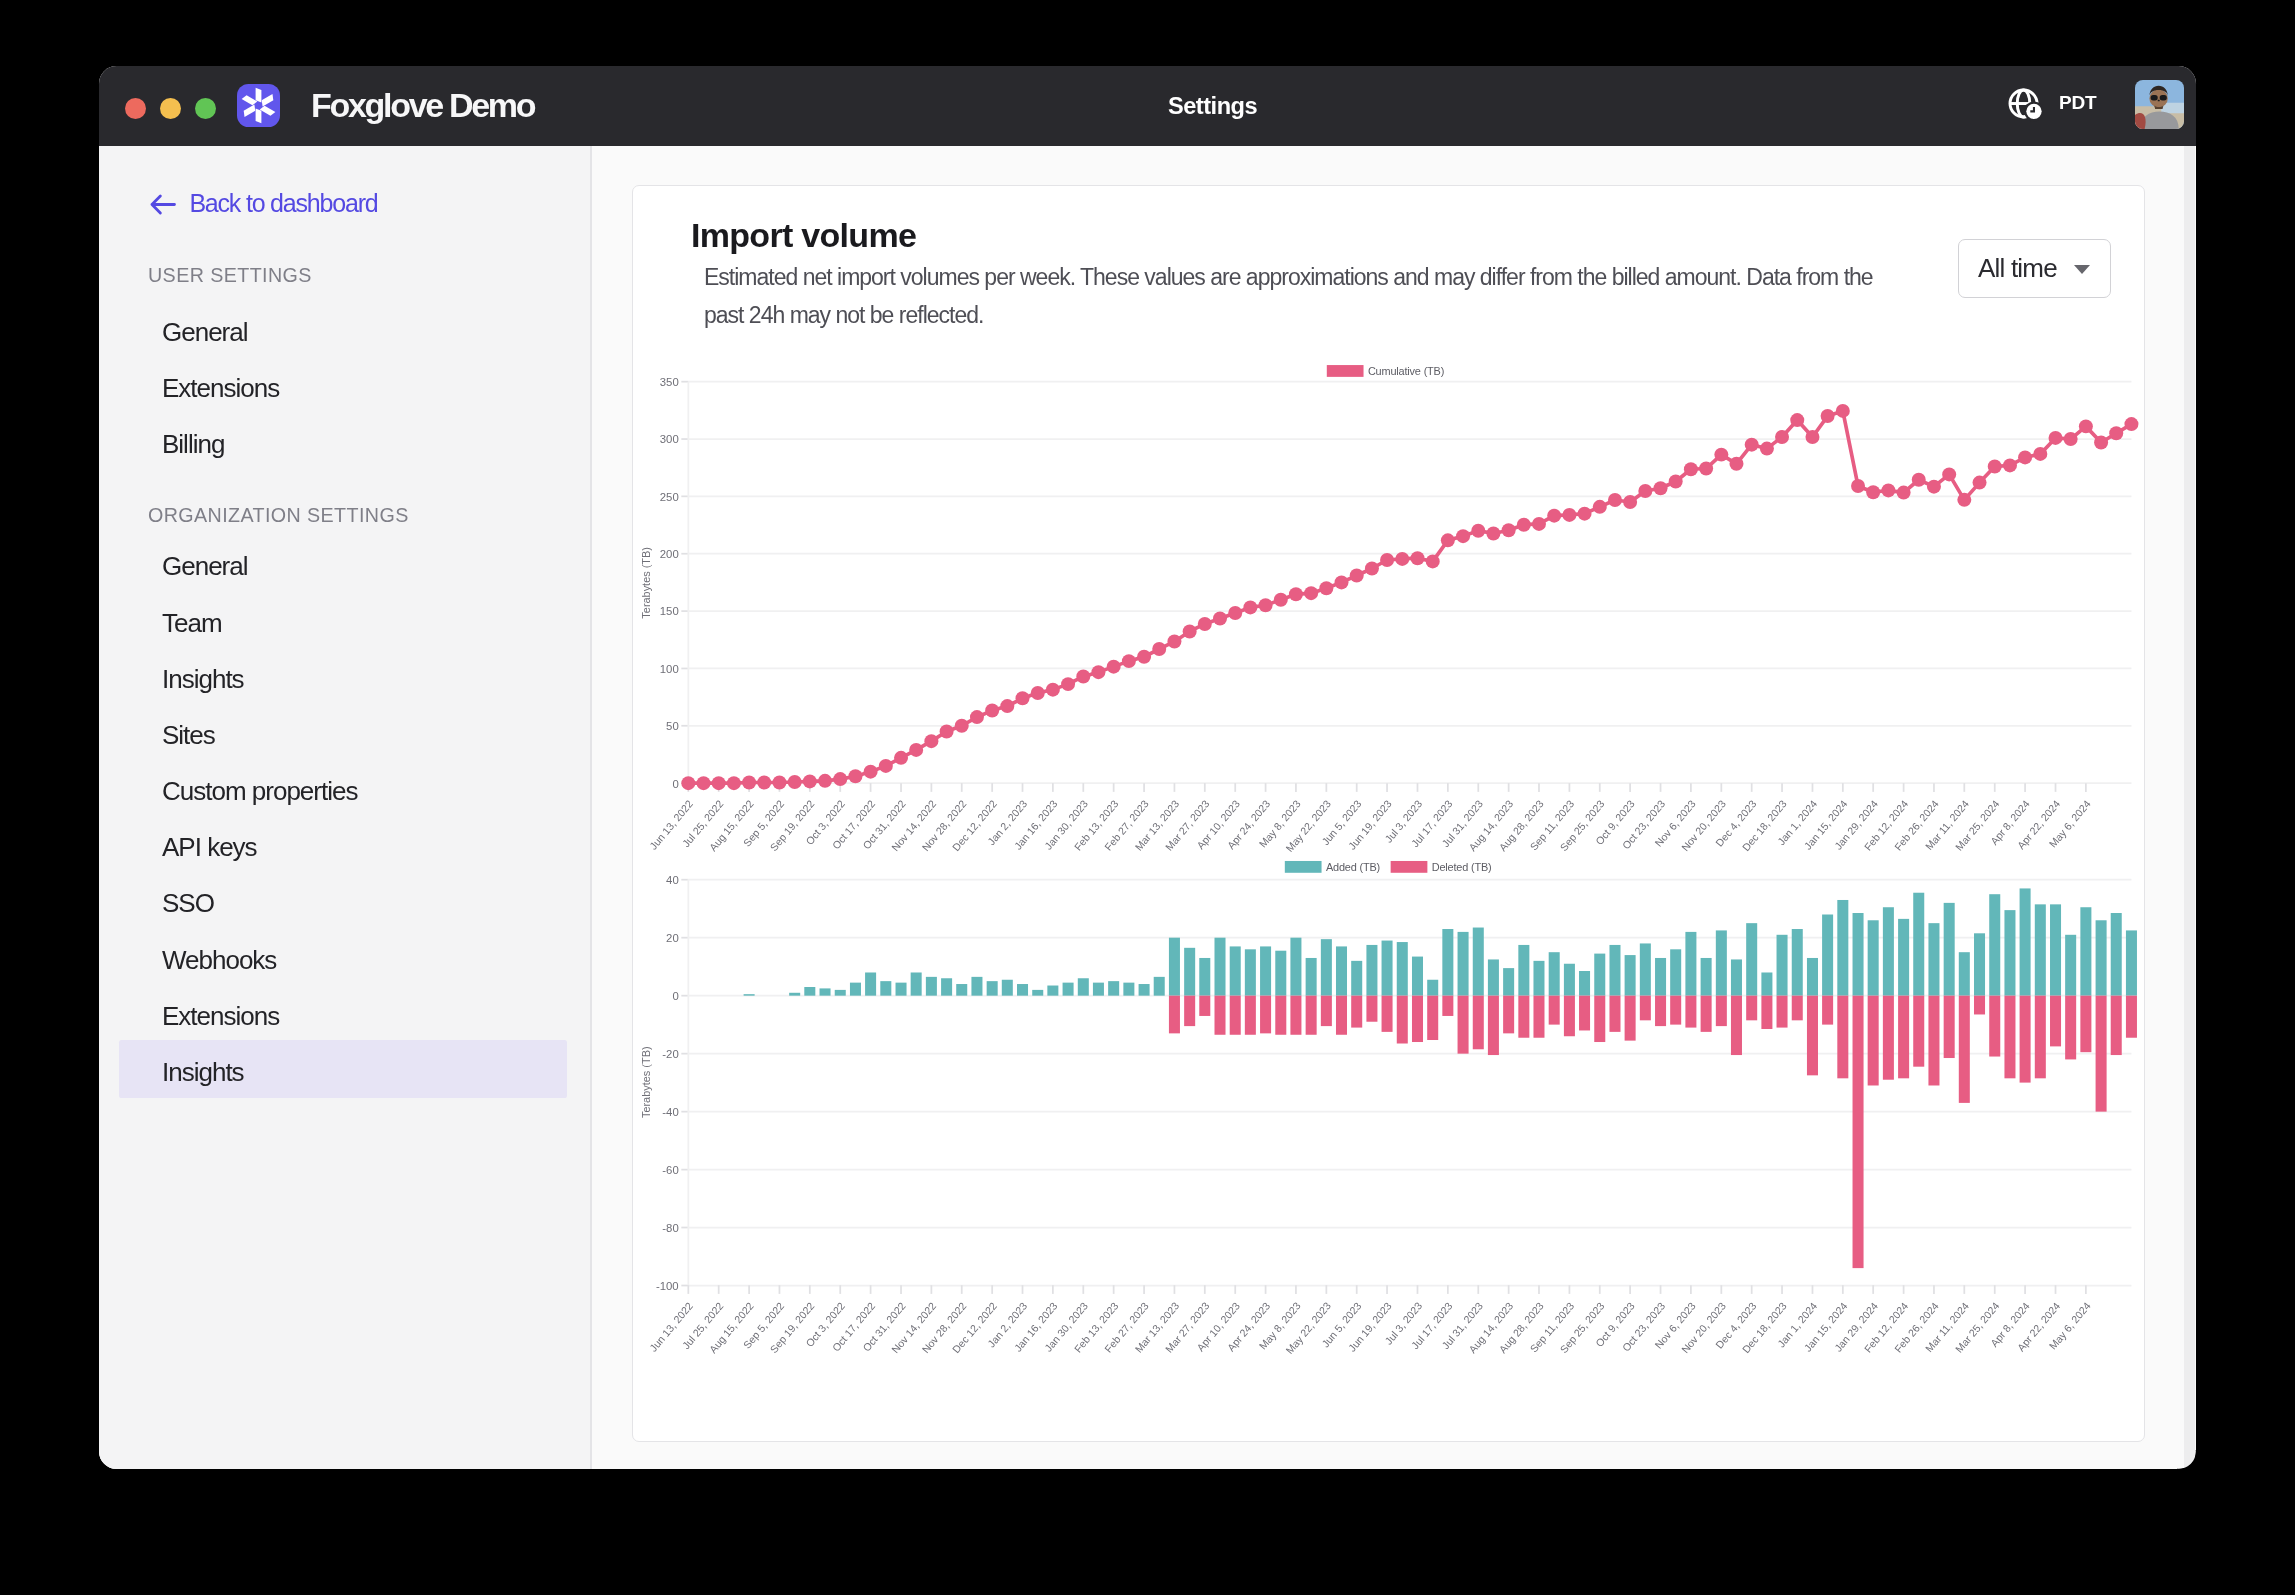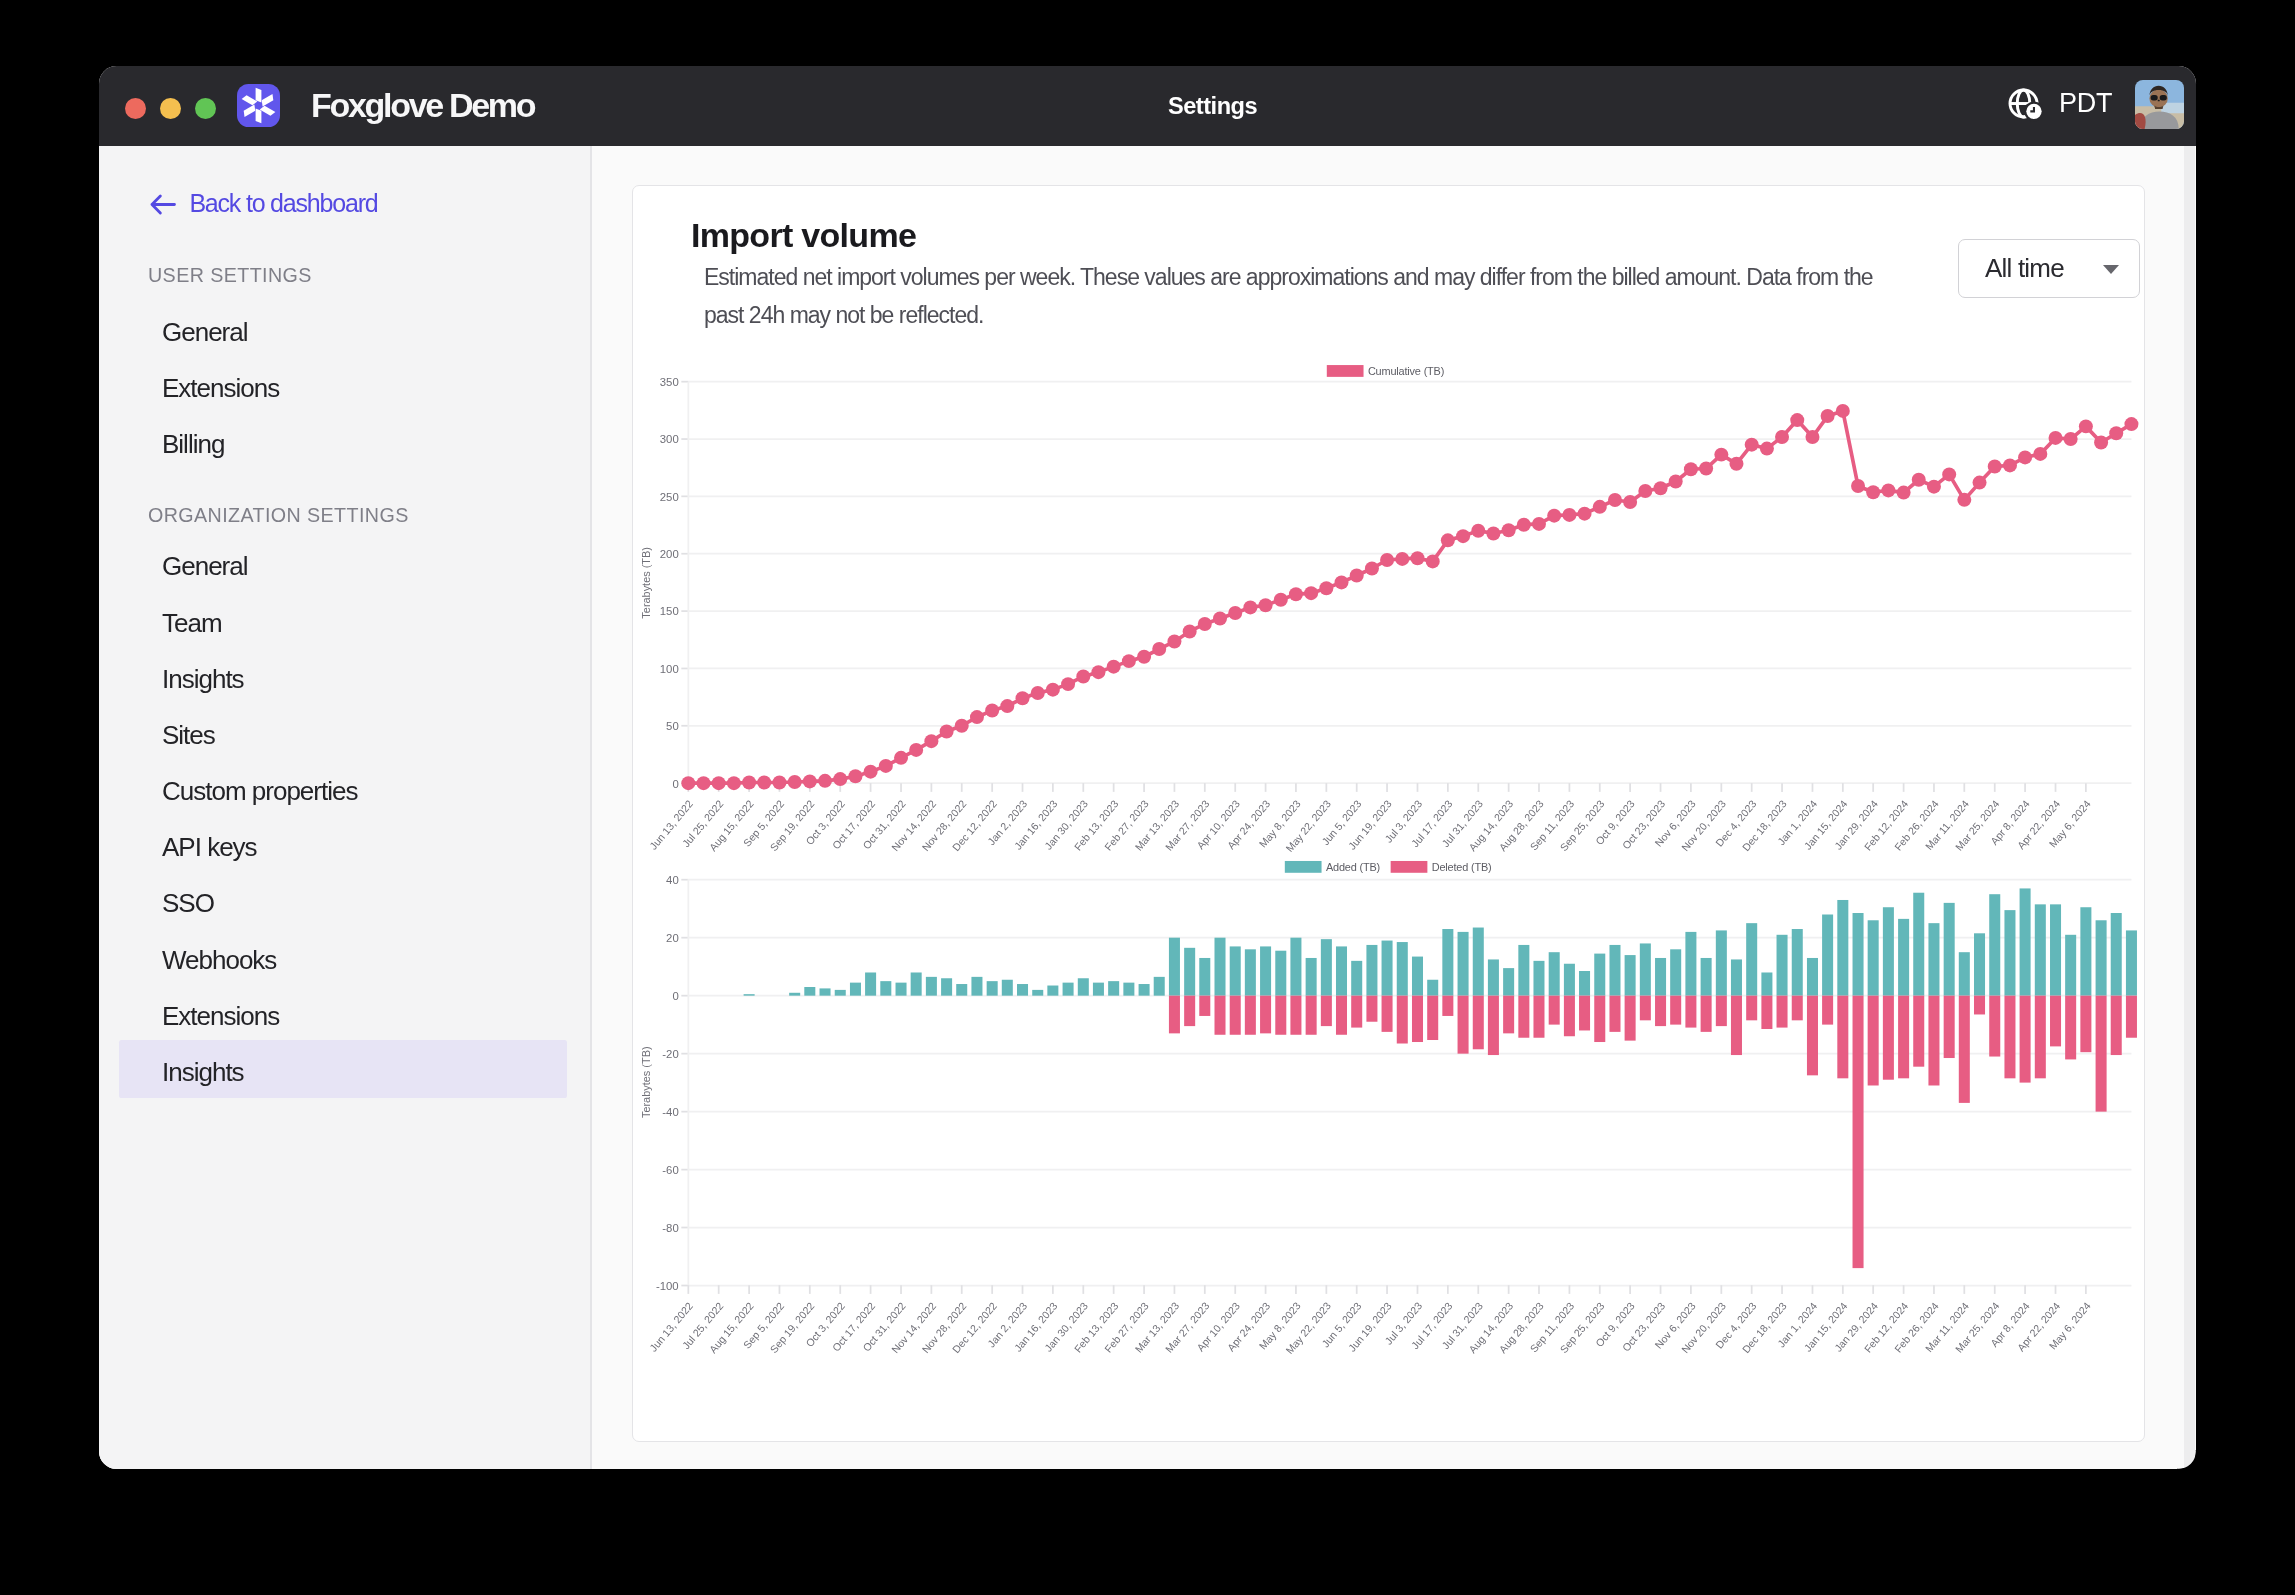--- a/index.html
+++ b/index.html
@@ -1,33 +1,33 @@
 <!DOCTYPE html>
 <html style="font-size:14px"><head><meta charset="utf-8">
 <style>
 * { margin:0; padding:0; box-sizing:border-box; }
 html,body { width:2295px; height:1596px; background:#000; font-family:"Liberation Sans", sans-serif; -webkit-font-smoothing:antialiased; overflow:hidden; }
 #win { position:absolute; left:99px; top:66px; width:2097px; height:1403px; background:#fafafa; border-radius:17.5px; }
 #titlebar { position:absolute; left:99px; top:66px; width:2097px; height:80px; background:#29292d; border-radius:17.5px 17.5px 0 0; }
 .tl { position:absolute; top:98px; width:21px; height:21px; border-radius:50%; }
 #apptitle { position:absolute; left:311px; top:83px; line-height:44px; font-size:34px; font-weight:700; color:#f7f7f8; letter-spacing:-2.3px; }
 #settings { position:absolute; left:1168px; top:93px; font-size:23.6px; font-weight:600; color:#fff; letter-spacing:-0.5px;text-align:center; }
-#pdt { position:absolute; left:2059px; top:91px; font-size:27px; font-weight:400; color:#fff; letter-spacing:-0.2px; line-height:24.5px; }
+#pdt { position:absolute; left:2059px; top:91px; font-size:19px; font-weight:700; color:#fff; letter-spacing:-0.2px; line-height:24.5px; }
 #sidebar { position:absolute; left:99px; top:146px; width:492px; height:1323px; background:#f4f4f5; border-radius:0 0 0 17.5px; }
 #sdivider { position:absolute; left:590px; top:146px; width:1.7px; height:1323px; background:#e4e4e7; }
 #scroll { position:absolute; left:2184px; top:146px; width:11.4px; height:1323px; background:#ededee; }
 #crbr { position:absolute; left:2177px; top:1450px; width:19px; height:19px; background:radial-gradient(circle 17.5px at 1.7px 1.7px, rgba(0,0,0,0) 0 16.6px, #000 17.5px); }
 .backlink { position:absolute; left:148px; top:189px; font-size:25px; color:#5449e2; font-weight:400; letter-spacing:-1.2px; }
 .navhead { position:absolute; left:148px; font-size:19.7px; color:#7f7f88; letter-spacing:0.4px; font-weight:400; }
 .navitem { position:absolute; left:162px; font-size:26px; color:#232327; font-weight:400; letter-spacing:-1px; }
 .navsel { position:absolute; left:119px; top:1040px; width:448px; height:58px; background:#e7e4f5; border-radius:2.6px; }
 #card { position:absolute; left:632px; top:185px; width:1513px; height:1257px; background:#fff; border:1.7px solid #e4e4e7; border-radius:7px; }
 #h1 { position:absolute; left:661px; top:216px; font-size:34px; font-weight:700; color:#1a1a1e; letter-spacing:-0.7px;margin-left:30px; }
 #desc { position:absolute; left:661px; top:258px; width:1194px; font-size:23px; color:#4e4e55; line-height:38px; letter-spacing:-1px;margin-left:43px; }
-#seldd { position:absolute; left:1958px; top:239px; width:182px; height:59px; border:1.7px solid #d2d2d6; border-radius:7px; background:#fff; font-size:26px; color:#2b2b30; line-height:56px; padding-left:26px; letter-spacing:-0.8px; }
+#seldd { position:absolute; left:1958px; top:239px; width:153px; height:59px; border:1.7px solid #d2d2d6; border-radius:7px; background:#fff; font-size:26px; color:#2b2b30; line-height:56px; padding-left:19px; letter-spacing:-0.8px; }
 #seldd .car { position:absolute; right:20px; top:25px; width:0; height:0; border-left:8.7px solid transparent; border-right:8.7px solid transparent; border-top:9.6px solid #66666c; }
 </style></head>
 <body>
 <div id="win"></div>
 <div id="titlebar"></div>
 <div class="tl" style="left:125px;background:#ed6a5e"></div>
 <div class="tl" style="left:160px;background:#f4bf4f"></div>
 <div class="tl" style="left:195px;background:#61c555"></div>
 <svg width="43" height="43" viewBox="0 0 49 49" style="position:absolute;left:237px;top:84px">
     <rect width="49" height="49" rx="13" fill="#6156ec"></rect>

